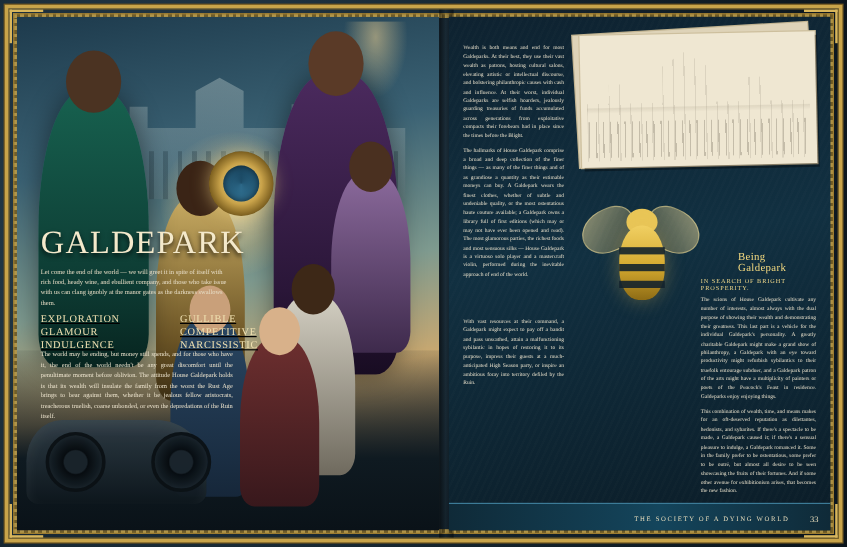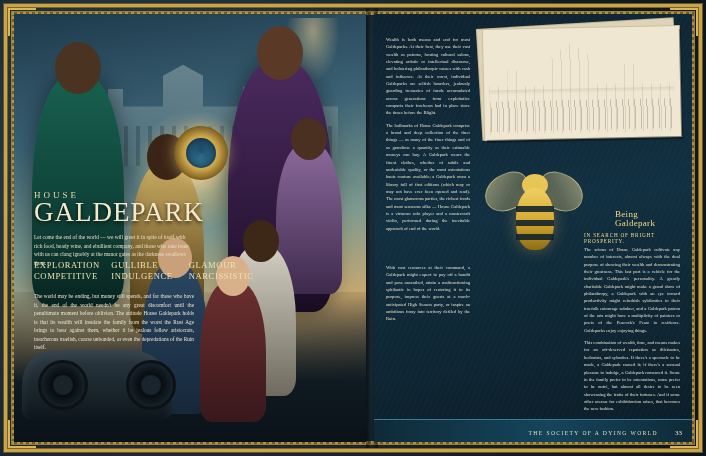--- a/index.html
+++ b/index.html
@@ -125,21 +125,21 @@
   }
   .house-name{
     font-size:27px;line-height:.95;letter-spacing:1px;color:#f4e9cb;
     text-shadow:0 2px 4px rgba(0,0,0,.8);
   }
   .tagline{
     margin-top:7px;font-size:5.4px;line-height:1.65;color:#e6dcc4;width:160px;
   }
   .traits{
     position:absolute;left:20px;top:246px;width:230px;
-    display:grid;grid-template-columns:1fr 1fr 1fr;gap:1px 2px;
+    display:grid;grid-template-columns:1fr 1fr;gap:1px 2px;text-decoration:underline;
   }
   .traits span{
     font-size:8.6px;letter-spacing:.6px;color:#efe0b0;text-transform:uppercase;
     font-family:"Liberation Serif", serif;
   }
   .left-body{
     position:absolute;left:20px;top:278px;width:160px;
     font-size:5.3px;line-height:1.62;color:#ece3cd;text-align:justify;
   }
 
@@ -268,21 +268,20 @@
       </div>
 
     <div class="medallion"></div>
 
     <div class="car">
       <span class="wheel w1"></span>
       <span class="wheel w2"></span>
     </div>
 
     <div class="title-block">
-      <div class="house-word">HOUSE</div>
       <div class="house-name">GALDEPARK</div>
       <div class="tagline">Let come the end of the world — we will greet it in spite of itself with rich food, heady wine, and ebullient company, and those who take issue with us can clang ignobly at the manor gates as the darkness swallows them.</div>
     </div>
 
     <div class="traits">
       <span>EXPLORATION</span>
       <span>GULLIBLE</span>
       <span>GLAMOUR</span>
       <span>COMPETITIVE</span>
       <span>INDULGENCE</span>

